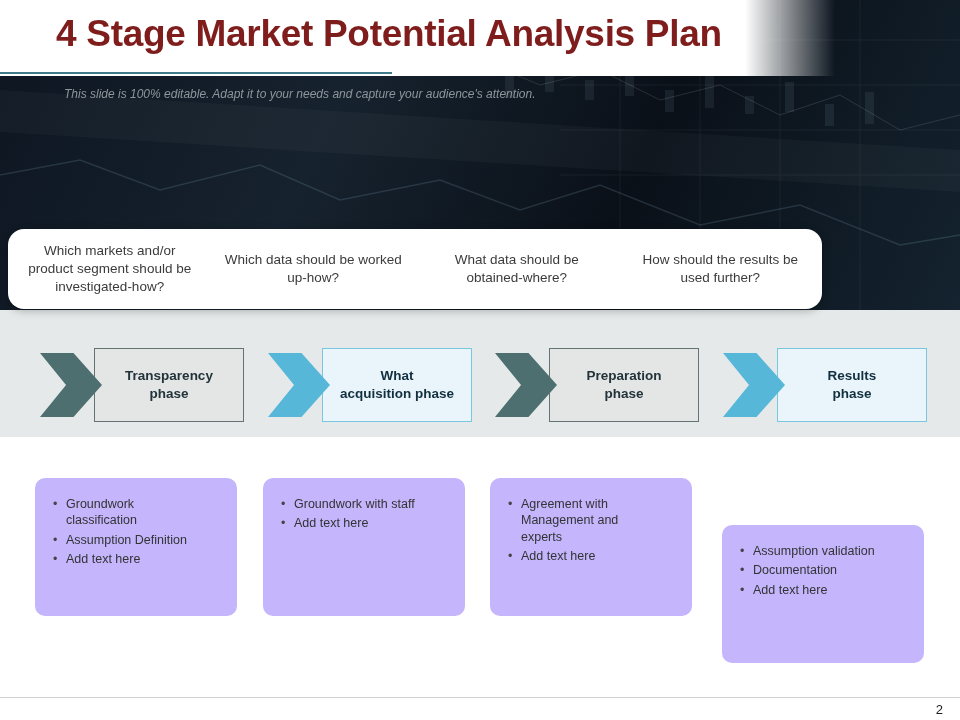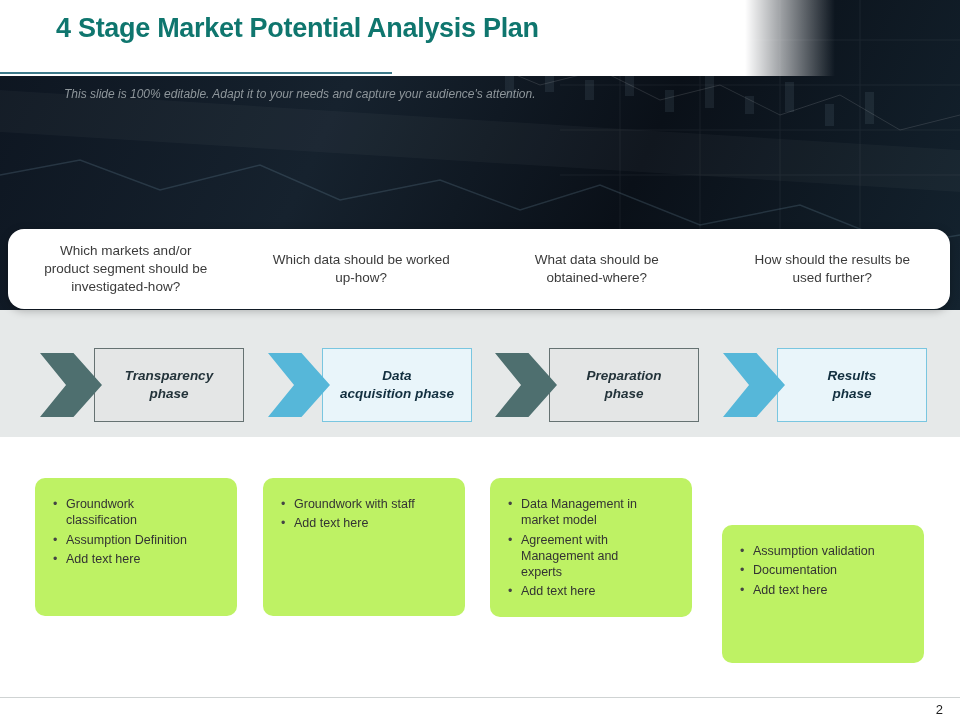--- a/index.html
+++ b/index.html
@@ -9,53 +9,53 @@
   
   .hero{position:absolute;top:0;left:0;width:960px;height:310px;
         background:linear-gradient(115deg,#0d1520 0%,#16222e 35%,#0a1018 65%,#14232f 100%);}
   .hero svg{width:100%;height:100%;display:block;}
 
   
   .title-block{position:absolute;top:0;left:0;width:745px;height:76px;background:#ffffff;}
   .title-fade{position:absolute;top:0;left:745px;width:90px;height:76px;
               background:linear-gradient(90deg,rgba(255,255,255,1),rgba(255,255,255,0));}
   h1.title{position:absolute;top:13px;left:56px;margin:0;z-index:3;
-           font-size:27px;font-weight:bold;color:#0f766e;letter-spacing:-0.3px;white-space:nowrap;}
+           font-size:37px;font-weight:bold;color:#7f1d1d;letter-spacing:-0.3px;white-space:nowrap;}
   .underline{position:absolute;top:72px;left:0;width:392px;height:2px;background:#3e7a8a;z-index:3;}
   .subtitle{position:absolute;top:79px;left:56px;margin:8px;z-index:3;
             font-size:12px;font-style:italic;color:#8e969b;}
 
   
-  .questions{position:absolute;top:229px;left:8px;width:942px;height:80px;background:#ffffff;
+  .questions{position:absolute;top:229px;left:8px;width:814px;height:80px;background:#ffffff;
              border-radius:16px;display:flex;align-items:center;z-index:3;
              box-shadow:0 2px 8px rgba(0,0,0,0.25);}
   .question{flex:1;display:flex;justify-content:center;}
   .question span{display:block;text-align:center;font-size:13.5px;line-height:1.32;color:#3b3b3b;}
   .q1 span{max-width:168px;} .q2 span{max-width:142px;}
   .q3 span{max-width:188px;} .q4 span{max-width:178px;}
 
   
   .band{position:absolute;top:310px;left:0;width:960px;height:127px;background:#e6e9e9;z-index:1;}
 
   
   .phase{position:absolute;top:353px;display:flex;align-items:center;height:64px;z-index:2;}
   .p1{left:40px;} .p2{left:268px;} .p3{left:495px;} .p4{left:723px;}
   .arrow{width:62px;height:64px;flex:none;position:relative;z-index:2;
          clip-path:polygon(0 0,54% 0,100% 50%,54% 100%,0 100%,42% 50%);}
   .teal .arrow{background:#4e6f6f;}
   .blue .arrow{background:#56b7d9;}
   .labelbox{width:150px;height:74px;margin-left:-8px;box-sizing:border-box;
             display:flex;flex-direction:column;align-items:center;justify-content:center;
-            font-weight:bold;font-size:13.5px;line-height:1.3;text-align:center;font-style:italic;}
+            font-weight:bold;font-size:13.5px;line-height:1.3;text-align:center;}
   .teal .labelbox{background:#e4e6e6;border:1px solid #657272;color:#23333a;}
   .blue .labelbox{background:#e9f5fa;border:1px solid #79c6e0;color:#122f3f;}
   .labelbox span{display:block;}
 
   
-  .detail{position:absolute;top:478px;width:202px;min-height:138px;background:#bef264;
+  .detail{position:absolute;top:478px;width:202px;min-height:138px;background:#c4b5fd;
           border-radius:10px;padding:18px 36px 14px 14px;box-sizing:border-box;}
   .d1{left:35px;} .d2{left:263px;} .d3{left:490px;} .d4{left:722px;margin-top:47px;}
   .detail ul{margin:0;padding:0;list-style:none;}
   .detail li{position:relative;padding-left:17px;font-size:12.5px;color:#333333;
              line-height:1.3;margin-bottom:3px;}
   .detail li::before{content:"\2022";position:absolute;left:4px;top:0;color:#444444;}
 
   
   .rule{position:absolute;left:0;bottom:22px;width:960px;height:1px;background:#cfd3d3;}
   .page-num{position:absolute;right:17px;bottom:3px;font-size:13px;color:#1e1e1e;}
@@ -121,21 +121,21 @@
   <div class="phase p1 teal">
     <div class="arrow"></div>
     <div class="labelbox">
       <span>Transparency</span>
       <span>phase</span>
     </div>
   </div>
   <div class="phase p2 blue">
     <div class="arrow"></div>
     <div class="labelbox">
-      <span>Data</span>
+      <span>What</span>
       <span>acquisition phase</span>
     </div>
   </div>
   <div class="phase p3 teal">
     <div class="arrow"></div>
     <div class="labelbox">
       <span>Preparation</span>
       <span>phase</span>
     </div>
   </div>
@@ -155,21 +155,20 @@
     </ul>
   </div>
   <div class="detail d2">
     <ul>
       <li>Groundwork with staff</li>
       <li>Add text here</li>
     </ul>
   </div>
   <div class="detail d3">
     <ul>
-      <li>Data Management in market model</li>
       <li>Agreement with Management and experts</li>
       <li>Add text here</li>
     </ul>
   </div>
   <div class="detail d4">
     <ul>
       <li>Assumption validation</li>
       <li>Documentation</li>
       <li>Add text here</li>
     </ul>

